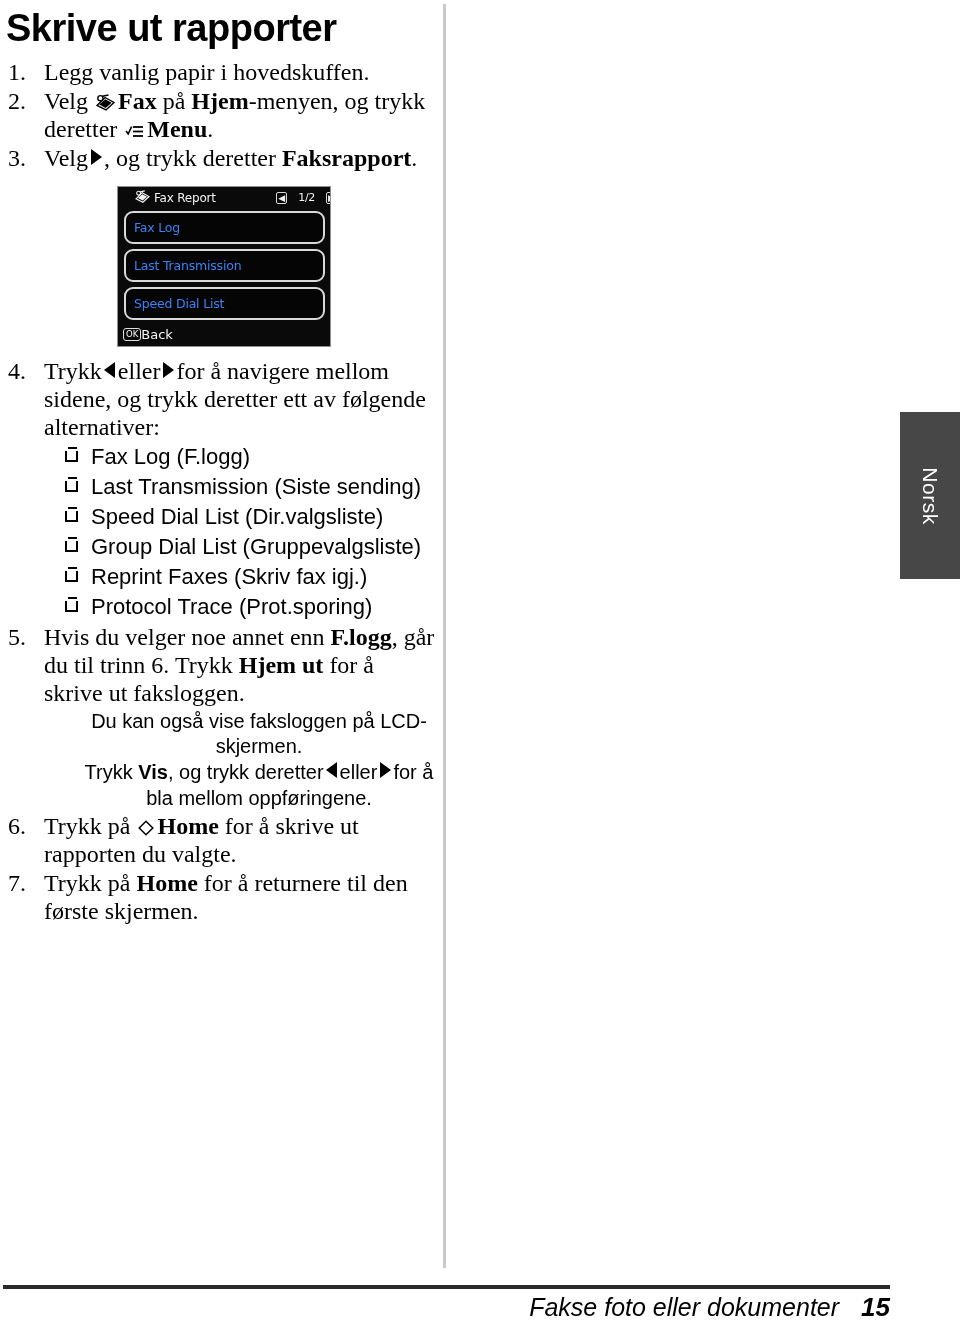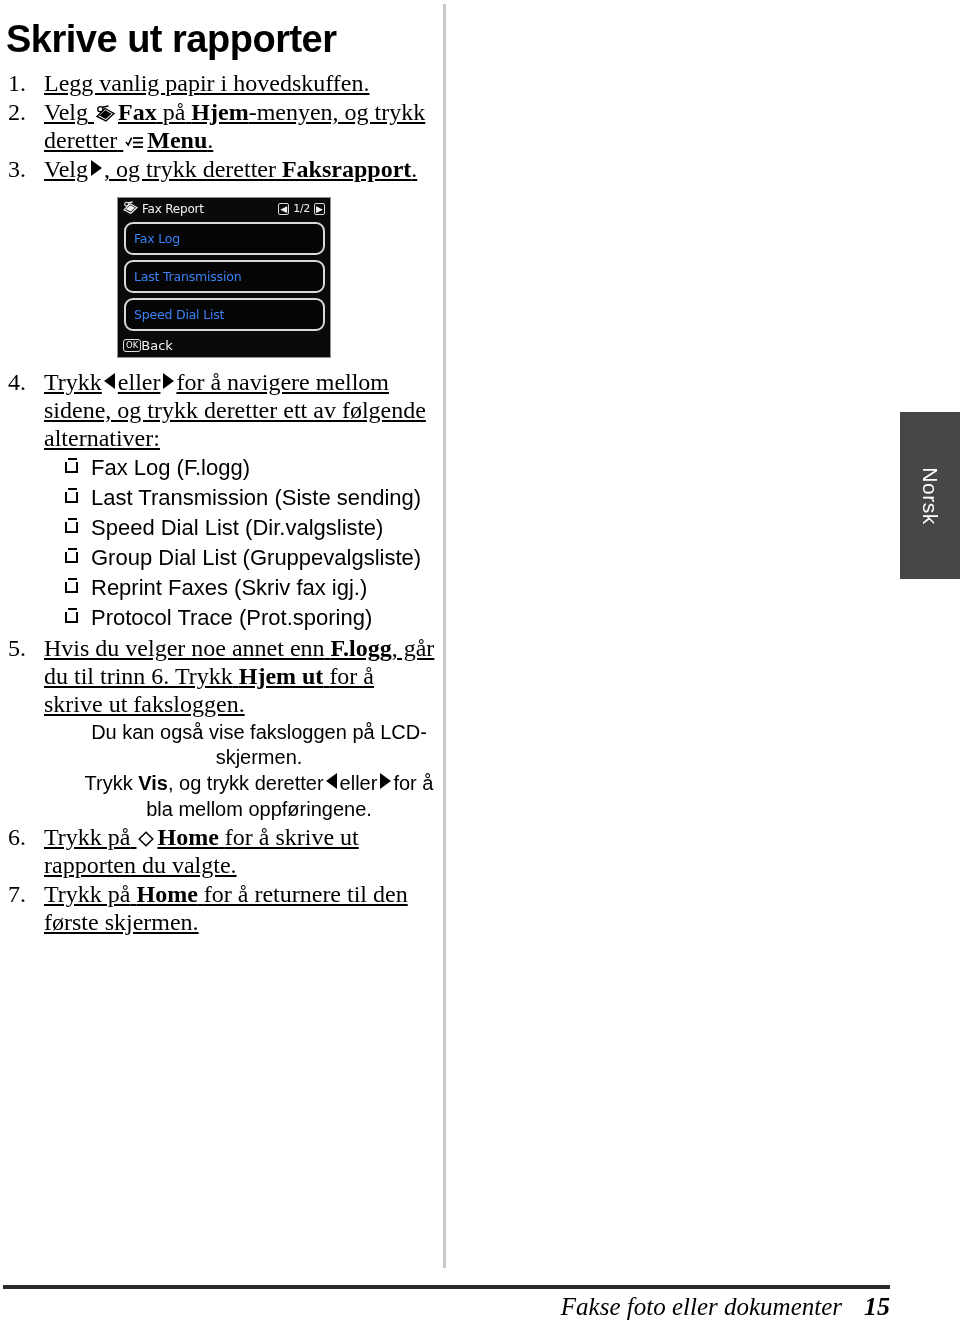--- a/index.html
+++ b/index.html
@@ -40,21 +40,21 @@
     height: 4px;
     background: #2b2b2b;
   }
 
   .footer-text {
     position: absolute;
     top: 1292px;
     left: 0;
     width: 890px;
     text-align: right;
-    font-family: Liberation Serif, serif;
+    font-family: Liberation Sans, sans-serif;
     font-style: italic;
     font-size: 25px;
     white-space: nowrap;
   }
   .footer-title { margin-right: 22px; }
   .footer-page { font-weight: bold; font-style: italic; font-size: 26px; }
 
   
   .side-tab {
     position: absolute;
@@ -79,21 +79,21 @@
   
   #content {
     position: absolute;
     left: 6px;
     top: 0;
     width: 430px;
   }
 
   h1.doc-title {
     margin: 0;
-    padding: 20px 0 0 0;
+    padding: 9px 0 0 0;
     font-family: "Liberation Sans", sans-serif;
     font-weight: bold;
     font-size: 38px;
     letter-spacing: -0.5px;
     line-height: 1.05;
   }
 
   
   ol.steps {
     list-style: none;
@@ -112,21 +112,20 @@
     width: 30px;
     text-align: left;
     font-family: "Liberation Serif", serif;
     font-size: 24px;
     line-height: 1.17;
   }
   .step-body {
     font-family: "Liberation Serif", serif;
     font-size: 24px;
     line-height: 1.17;
-    text-decoration: underline;
   }
   .b { font-weight: bold; }
 
   
   .glyph {
     display: inline-block;
     vertical-align: -1px;
     line-height: 1;
   }
   .tri-left, .tri-right {
@@ -214,21 +213,21 @@
     left: 0; top: 0;
     width: 214px;
     height: 161px;
     background: #0a0a0a;
     border: 1px solid #8f8f8f;
     box-sizing: border-box;
     overflow: hidden;
   }
   .lcd-header {
     position: absolute;
-    left: 0; top: 0;
+    left: 12px; top: 0;
     width: 100%;
     height: 21px;
     display: flex;
     align-items: center;
     padding: 0 5px;
     box-sizing: border-box;
     color: #f2f2f2;
     font-family: "DejaVu Sans", sans-serif;
     font-size: 12px;
   }
@@ -248,21 +247,21 @@
   }
   .pager-btn {
     display: inline-block;
     border: 1px solid #d8d8d8;
     border-radius: 2px;
     padding: 0 1px;
     line-height: 10px;
     font-size: 9px;
     color: #f2f2f2;
   }
-  .pager-num { padding: 0 4px; letter-spacing: -0.3px; }
+  .pager-num { padding: 0 11px; letter-spacing: -0.3px; }
 
   .lcd-item {
     position: absolute;
     left: 6px;
     width: 201px;
     height: 33px;
     border: 2px solid #d9d9d9;
     border-radius: 9px;
     box-sizing: border-box;
     background: #050505;

